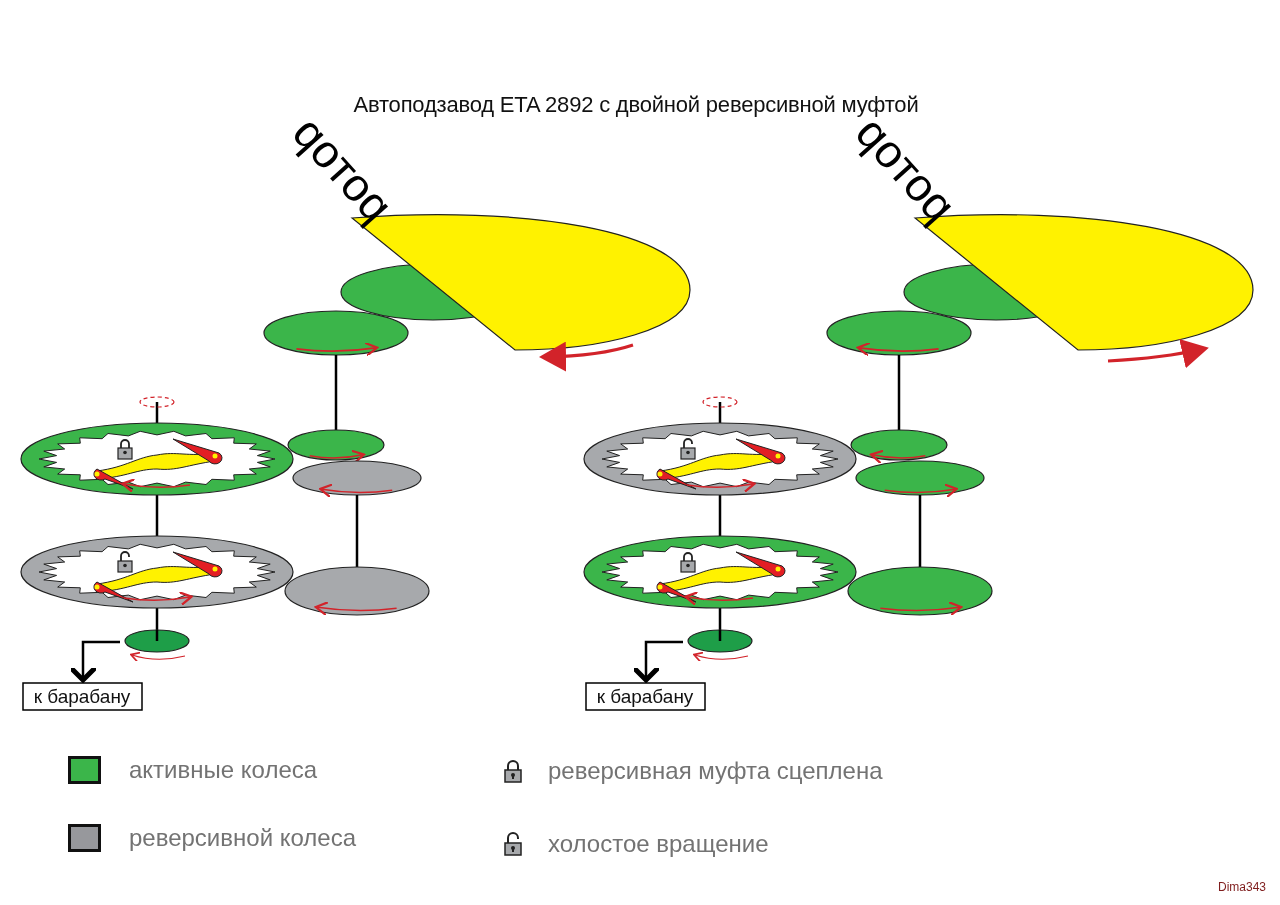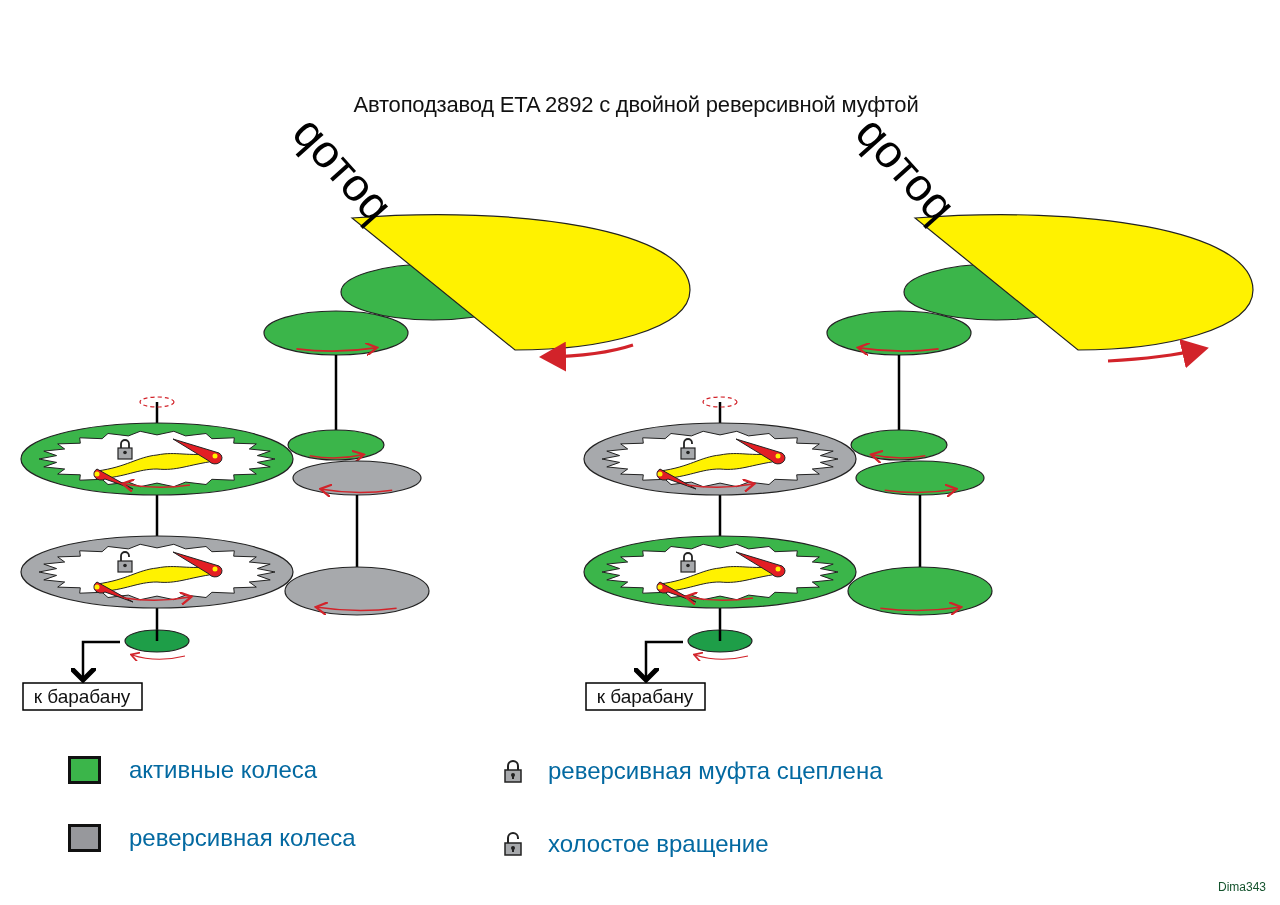--- a/index.html
+++ b/index.html
@@ -1,22 +1,22 @@
 <!DOCTYPE html>
 <html><head>
 <meta charset="utf-8">
 <style>
   html, body { margin:0; padding:0; background:#ffffff; }
   body { width:1280px; height:905px; position:relative; overflow:hidden; font-family:"Liberation Sans", "DejaVu Sans", sans-serif; }
   #title { position:absolute; left:14px; width:1244px; top:92px; text-align:center; font-size:22px; color:#111; letter-spacing:-0.2px; }
   svg#diagram { position:absolute; left:0; top:0; }
-  .legend-item { position:absolute; display:flex; align-items:center; font-size:24px; color:#0369a1; }
+  .legend-item { position:absolute; display:flex; align-items:center; font-size:24px; color:#737373; }
   .swatch { width:33px; height:28px; border:3px solid #111; box-sizing:border-box; margin-right:28px; }
   .lock-legend { width:22px; height:26px; margin-right:24px; }
-  #credit { position:absolute; right:14px; top:880px; font-size:12px; color:#14532d; }
+  #credit { position:absolute; right:14px; top:880px; font-size:12px; color:#7f1d1d; }
 </style>
 </head>
 <body>
 
 <div id="title">Автоподзавод ETA 2892 с двойной реверсивной муфтой</div>
 
 <svg id="diagram" width="1280" height="905" viewBox="0 0 1280 905">
   <defs>
     <marker id="ah" markerWidth="8" markerHeight="8" refX="6" refY="4" orient="auto">
       <path d="M0,0 L7,4 L0,8" fill="none" stroke="#d2232a" stroke-width="1.4"></path>
@@ -137,21 +137,21 @@
       <text x="645" y="703" text-anchor="middle" font-size="19" font-family="Liberation Sans, sans-serif" fill="#111">к барабану</text>
     </g>
 </svg>
 
 <div class="legend-item" style="left:68px; top:756px;">
   <div class="swatch" style="background:#3bb54a"></div>
   <span>активные колеса</span>
 </div>
 <div class="legend-item" style="left:68px; top:824px;">
   <div class="swatch" style="background:#97989c"></div>
-  <span>реверсивная колеса</span>
+  <span>реверсивной колеса</span>
 </div>
 <div class="legend-item" style="left:502px; top:757px;text-align:center;">
   <svg class="lock-legend" viewBox="0 0 22 26">
     <path d="M6,12 V8 a5,5 0 0 1 10,0 V12" fill="none" stroke="#222" stroke-width="2"></path>
     <rect x="3" y="12" width="16" height="12" fill="#a7a9ac" stroke="#222" stroke-width="1.5"></rect>
     <circle cx="11" cy="17" r="2" fill="#222"></circle>
       <rect x="10" y="17" width="2" height="4" fill="#222"></rect>
   </svg>
   <span>реверсивная муфта сцеплена</span>
 </div>

